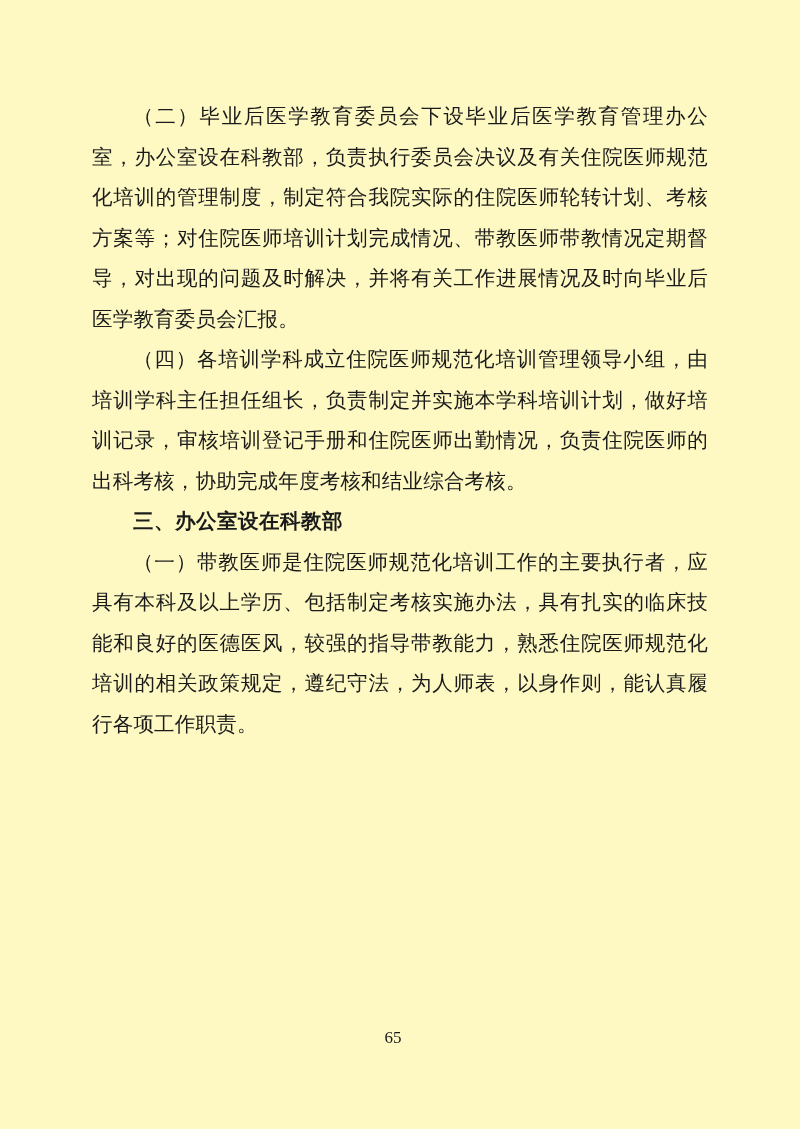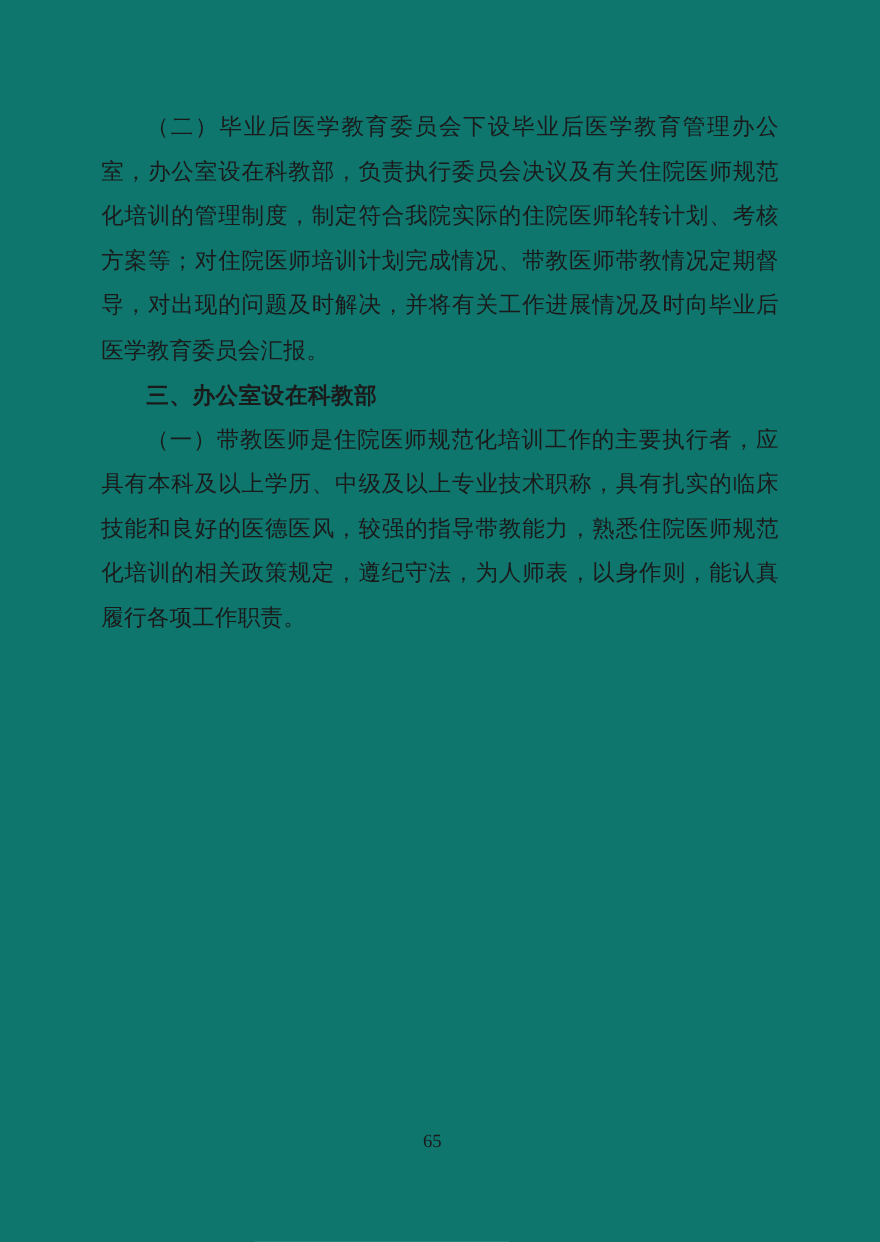--- a/index.html
+++ b/index.html
@@ -9,21 +9,21 @@
   }
   body {
     font-family: "Liberation Serif", "DejaVu Serif", serif;
     color: #1a1a1a;
   }
   .page {
     position: relative;
     width: 800px;
     height: 1129px;
     margin: 0 auto;
-    background: #0f766e;
+    background: #fef9c3;
     box-sizing: border-box;
     overflow: hidden;
   }
   .content {
     position: absolute;
     left: 92px;
     top: 96px;
     width: 616px;
   }
   .para {
@@ -63,22 +63,23 @@
 </style>
 </head>
 <body>
 
 <div class="page">
   <div class="content">
 
     <p class="para indent">（二）毕业后医学教育委员会下设毕业后医学教育管理办公室，办公室设在科教部，负责执行委员会决议及有关住院医师规范化培训的管理制度，制定符合我院实际的住院医师轮转计划、考核方案等；对住院医师培训计划完成情况、带教医师带教情况定期督导，对出现的问题及时解决，并将有关工作进展情况及时向毕业后医学教育委员会汇报。</p>
 
 
+    <p class="para indent">（四）各培训学科成立住院医师规范化培训管理领导小组，由培训学科主任担任组长，负责制定并实施本学科培训计划，做好培训记录，审核培训登记手册和住院医师出勤情况，负责住院医师的出科考核，协助完成年度考核和结业综合考核。</p>
 
     <h2 class="heading">三、办公室设在科教部</h2>
 
-    <p class="para indent">（一）带教医师是住院医师规范化培训工作的主要执行者，应具有本科及以上学历、中级及以上专业技术职称，具有扎实的临床技能和良好的医德医风，较强的指导带教能力，熟悉住院医师规范化培训的相关政策规定，遵纪守法，为人师表，以身作则，能认真履行各项工作职责。</p>
+    <p class="para indent">（一）带教医师是住院医师规范化培训工作的主要执行者，应具有本科及以上学历、包括制定考核实施办法，具有扎实的临床技能和良好的医德医风，较强的指导带教能力，熟悉住院医师规范化培训的相关政策规定，遵纪守法，为人师表，以身作则，能认真履行各项工作职责。</p>
 
 
   </div>
 
   <div class="page-number">65</div>
 </div>
 
 </body></html>

